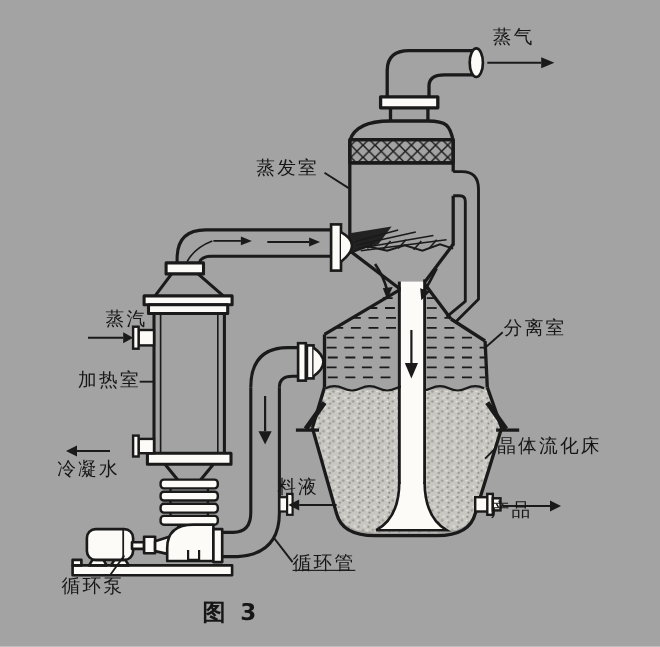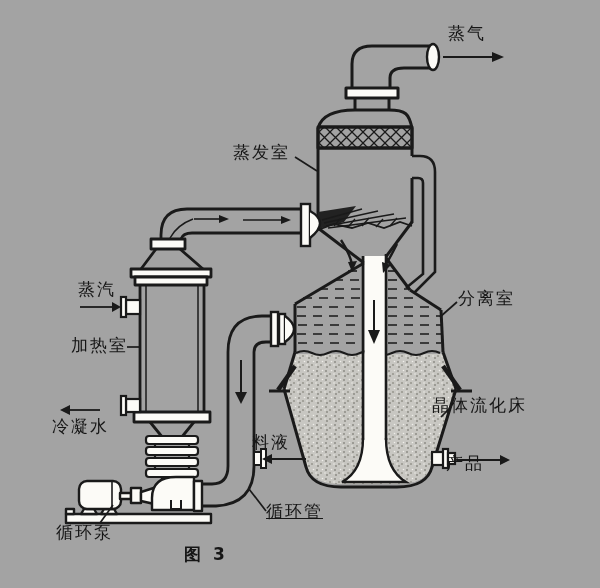--- a/index.html
+++ b/index.html
@@ -18,21 +18,21 @@
     font-size:17px;
     letter-spacing:2px;
     white-space:nowrap;
     color:#161616;
   }
   .caption{
     position:absolute;
     left:184px;top:543px;
     display:flex;gap:22px;
     font-weight:bold;
-    font-size:17px;
+    font-size:21px;
     letter-spacing:3px;
   }
 </style>
 </head>
 <body>
 
 <div class="figure">
 
 <svg width="600" height="588" viewBox="0 0 600 588">
   <defs>
@@ -270,25 +270,25 @@
     <line x1="457" y1="302" x2="440" y2="317"></line>
     <line x1="451" y1="407" x2="441" y2="417"></line>
     <line x1="127" y1="347" x2="140" y2="347"></line>
     <line x1="266" y1="511" x2="249" y2="489"></line>
     <line x1="100" y1="523" x2="113" y2="505"></line>
   </g>
 </svg>
 
 <div class="lbl" style="left:448px;top:22px;">蒸气</div>
 <div class="lbl" style="left:233px;top:141px;">蒸发室</div>
-<div class="lbl" style="left:78px;top:278px;text-align:center;">蒸汽</div>
+<div class="lbl" style="left:96px;top:278px;text-align:center;">蒸汽</div>
 <div class="lbl" style="left:54px;top:334px;margin-left:17px;">加热室</div>
 <div class="lbl" style="left:52px;top:379px;margin-top:36px;">冷凝水</div>
 <div class="lbl" style="left:458px;top:287px;">分离室</div>
-<div class="lbl" style="left:432px;top:394px;text-align:right;">晶体流化床</div>
+<div class="lbl" style="left:452px;top:394px;text-align:right;">晶体流化床</div>
 <div class="lbl" style="left:446px;top:452px;">产品</div>
 <div class="lbl" style="left:252px;top:431px;">料液</div>
 <div class="lbl" style="left:266px;top:500px;text-decoration:underline;">循环管</div>
 <div class="lbl" style="left:56px;top:521px;">循环泵</div>
 
 <div class="caption">
   <span>图 3</span>
 </div>
 
 </div>

